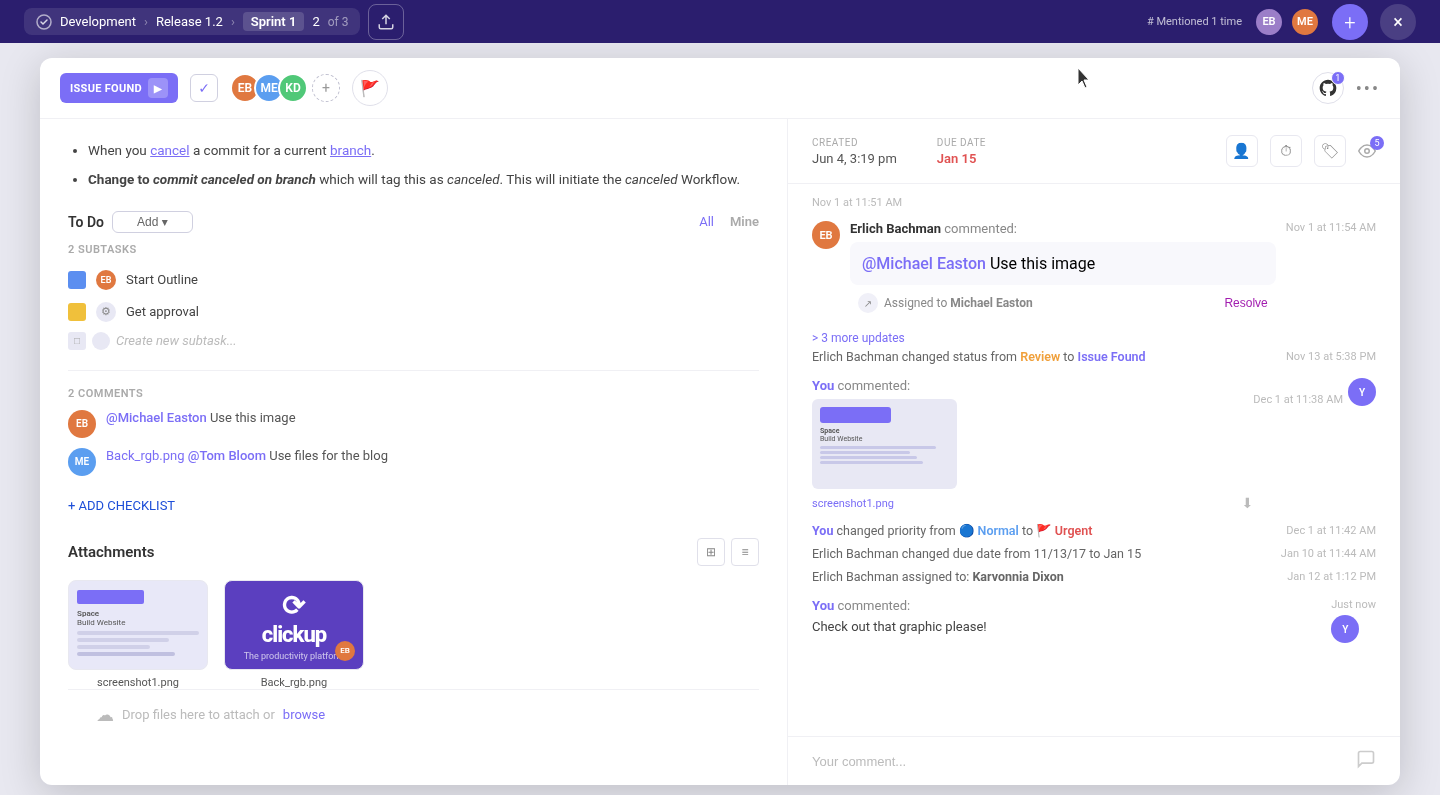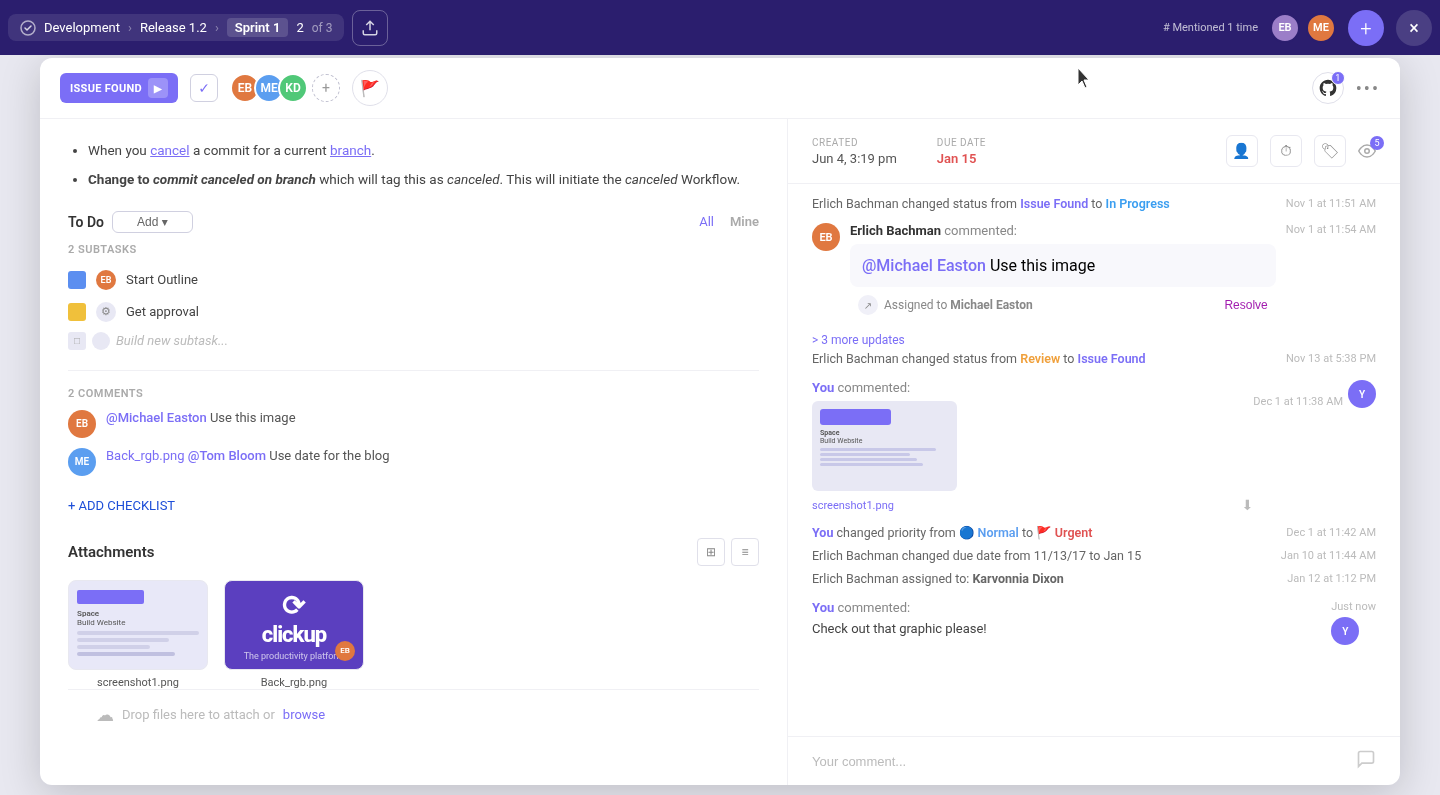--- a/index.html
+++ b/index.html
@@ -9,25 +9,25 @@
       width: 1440px;
       height: 795px;
       overflow: hidden;
       position: relative;
     }
 
     
     .top-nav {
       position: absolute;
       top: 0; left: 0; right: 0;
-      height: 55px;
+      height: 43px;
       background: #2b1e6e;
       display: flex;
       align-items: center;
-      padding: 0 8px;
+      padding: 0 24px;
       gap: 8px;
       z-index: 10;
     }
     .nav-breadcrumb {
       display: flex;
       align-items: center;
       background: rgba(255,255,255,0.1);
       border-radius: 8px;
       padding: 4px 12px;
       gap: 8px;
@@ -665,21 +665,21 @@
         <span>Start Outline</span>
       </div>
       <div class="subtask-row">
         <div class="subtask-icon yellow"></div>
         <div class="subtask-gear">⚙</div>
         <span>Get approval</span>
       </div>
       <div class="create-subtask">
         <div style="width:18px;height:18px;border-radius:3px;background:#e8e8f4;display:flex;align-items:center;justify-content:center;font-size:10px;color:#aaa;">□</div>
         <div style="width:18px;height:18px;border-radius:50%;background:#e8e8f4;"></div>
-        <span>Build new subtask...</span>
+        <span>Create new subtask...</span>
       </div>
 
       <div class="section-divider"></div>
 
       
       <div class="comments-section">
         <div class="comment-count-label">2 COMMENTS</div>
 
         <div class="comment-row">
           <div style="width:28px;height:28px;border-radius:50%;background:#e07840;flex-shrink:0;display:flex;align-items:center;justify-content:center;font-size:10px;font-weight:600;color:#fff;">EB</div>
@@ -687,21 +687,21 @@
             <span style="color:#7b6ef6;font-weight:500;">@Michael Easton</span>
             <span> Use this image</span>
           </div>
         </div>
 
         <div class="comment-row">
           <div style="width:28px;height:28px;border-radius:50%;background:#5b9ef0;flex-shrink:0;display:flex;align-items:center;justify-content:center;font-size:10px;font-weight:600;color:#fff;">ME</div>
           <div>
             <span style="color:#7b6ef6;">Back_rgb.png</span>
             <span style="color:#7b6ef6;font-weight:500;"> @Tom Bloom</span>
-            <span>Use date for the blog</span>
+            <span>Use files for the blog</span>
           </div>
         </div>
       </div>
 
       <div class="checklist-link">+ ADD CHECKLIST</div>
 
       
       <div class="attachments-section">
         <div class="attach-header">
           <span class="attach-title">Attachments</span>
@@ -765,23 +765,20 @@
                 <circle cx="12" cy="12" r="3"></circle>
               </svg>
             <div class="eye-badge">5</div>
           </div>
         </div>
       </div>
 
       <div class="activity-feed">
 
         <div style="display:flex;justify-content:space-between;align-items:center;margin-bottom:12px;">
-          <span style="font-size:12.5px;color:#666;">
-            Erlich Bachman changed status from <span class="status-pill status-issue-found">Issue Found</span> to <span class="status-pill status-in-progress">In Progress</span>
-          </span>
           <span class="activity-time">Nov 1 at 11:51 AM</span>
         </div>
 
         <div style="display:flex;gap:10px;margin-bottom:10px;">
           <div class="activity-avatar" style="background:#e07840;">EB</div>
           <div style="flex:1;">
             <div style="display:flex;justify-content:space-between;align-items:flex-start;">
               <div style="flex:1;">
                 <div style="font-size:13px;color:#333;margin-bottom:6px;">
                   <strong>Erlich Bachman</strong>

